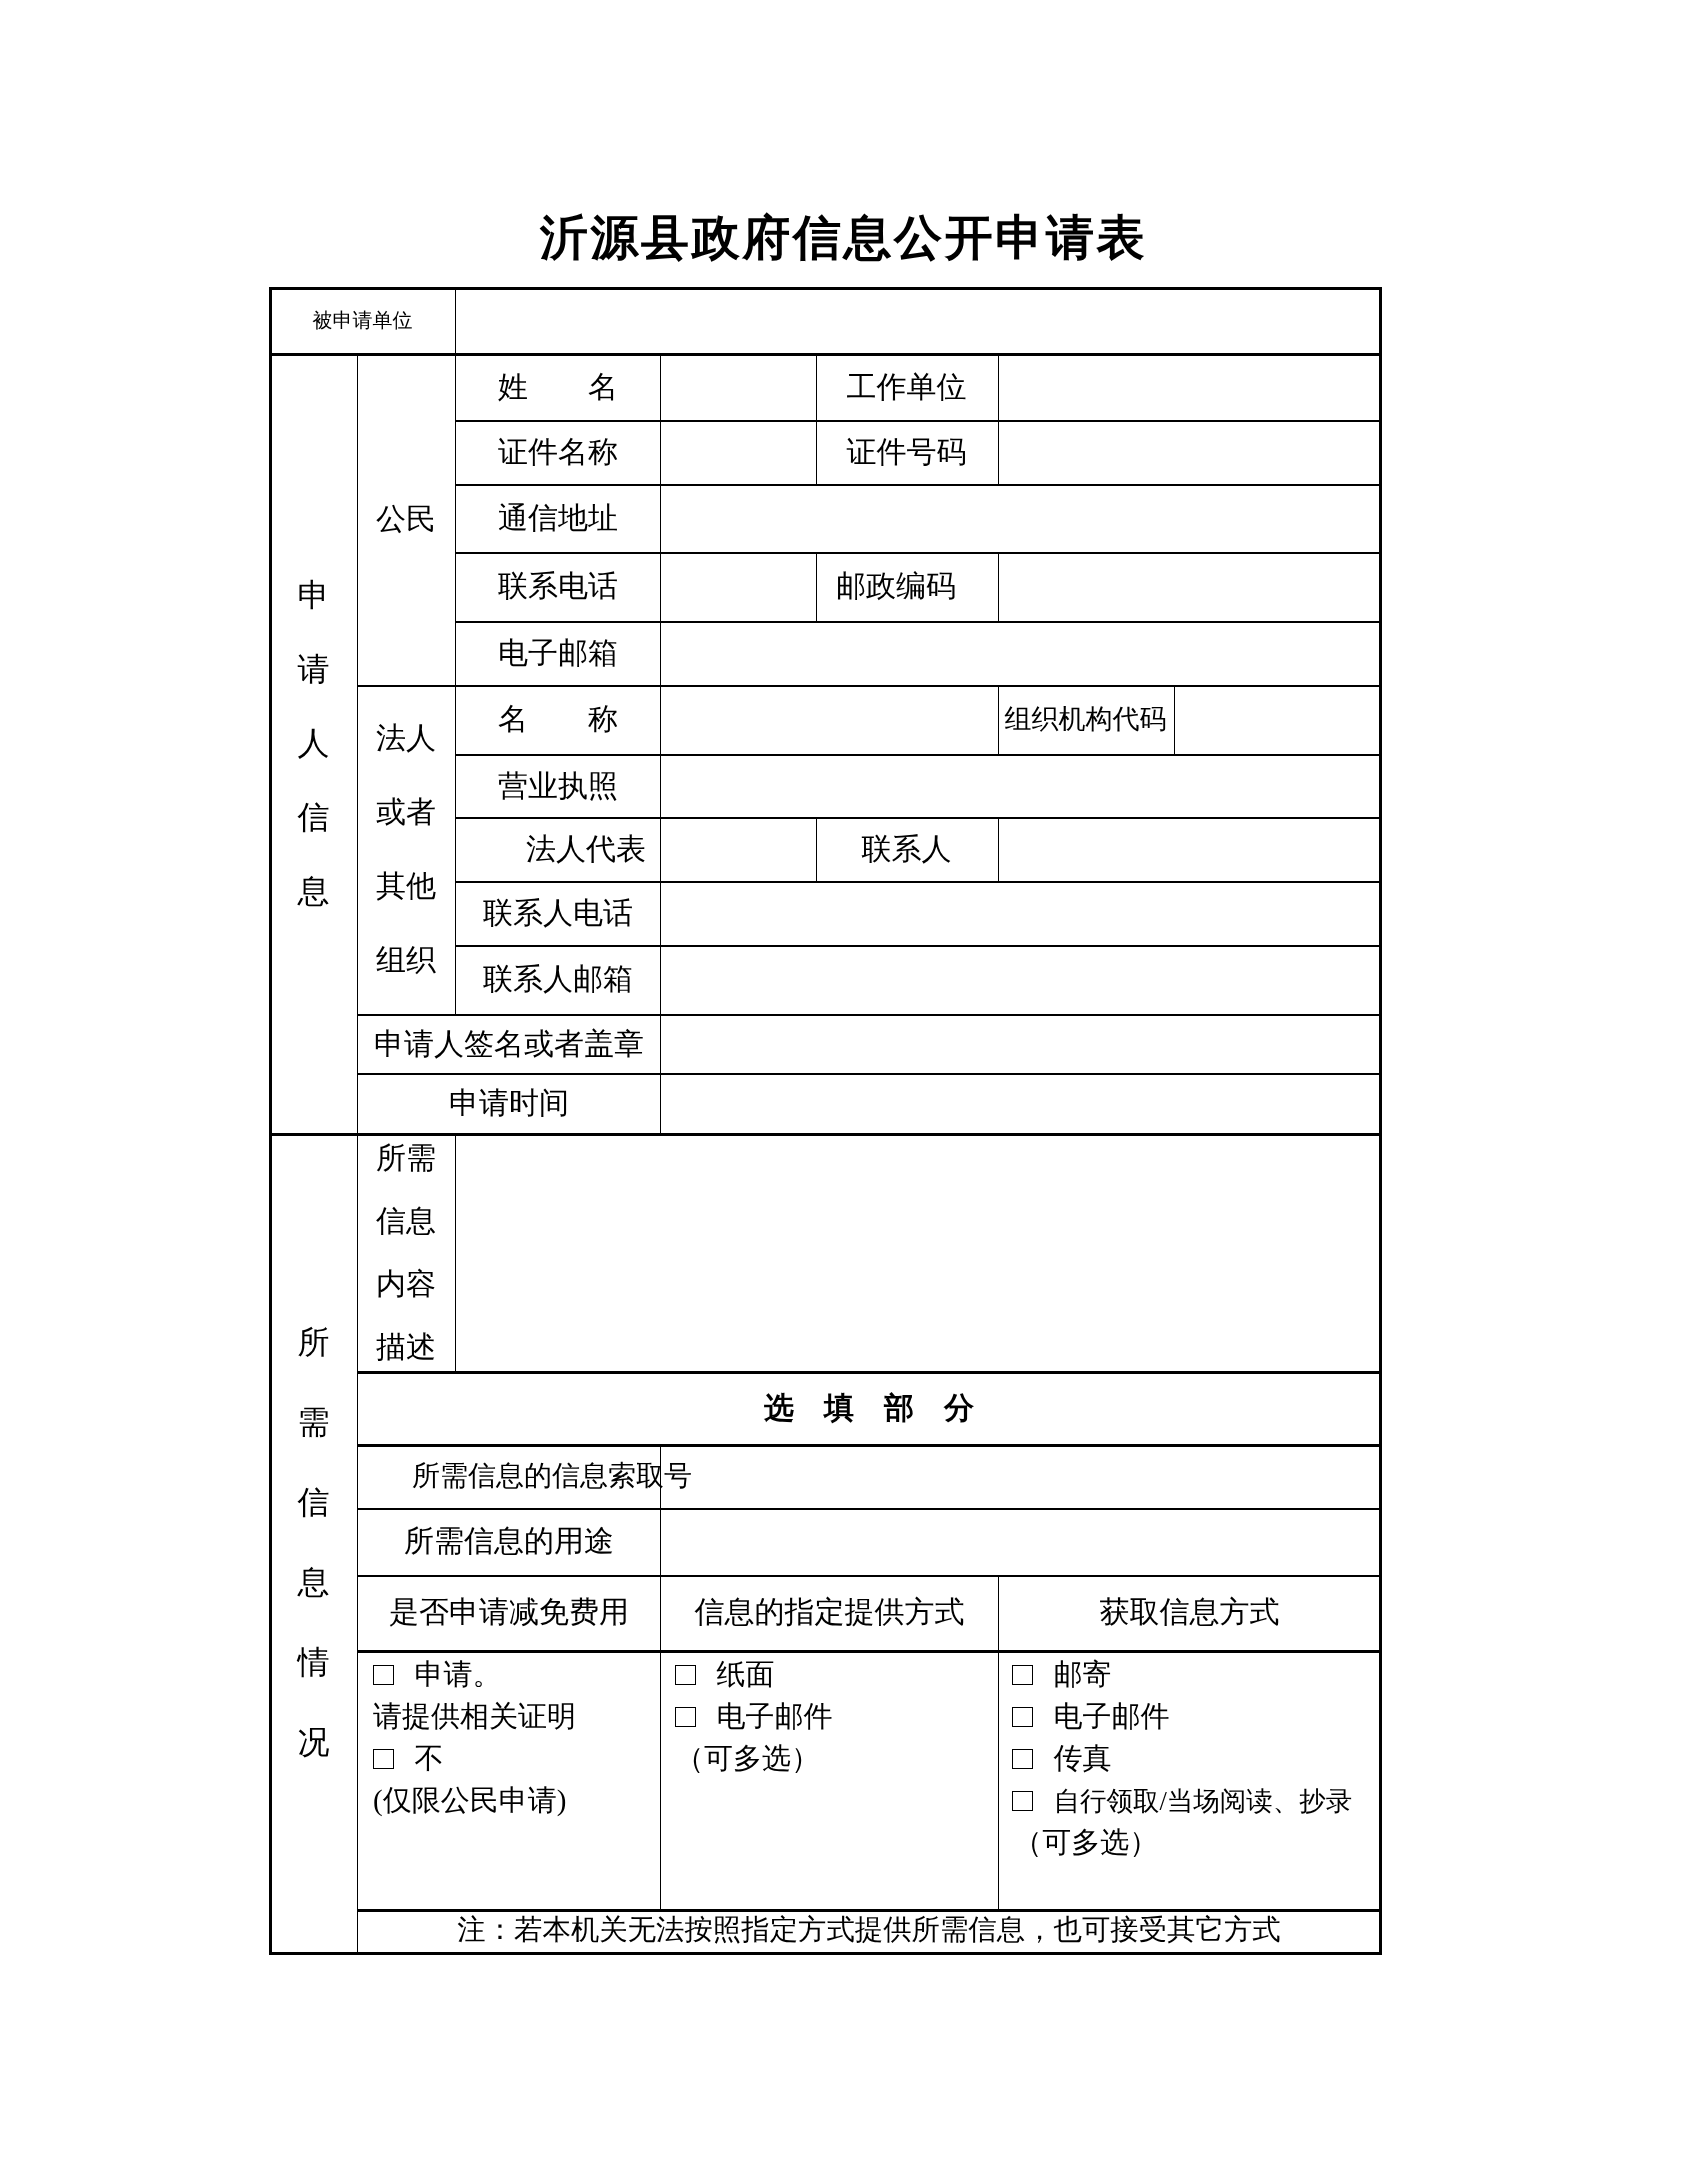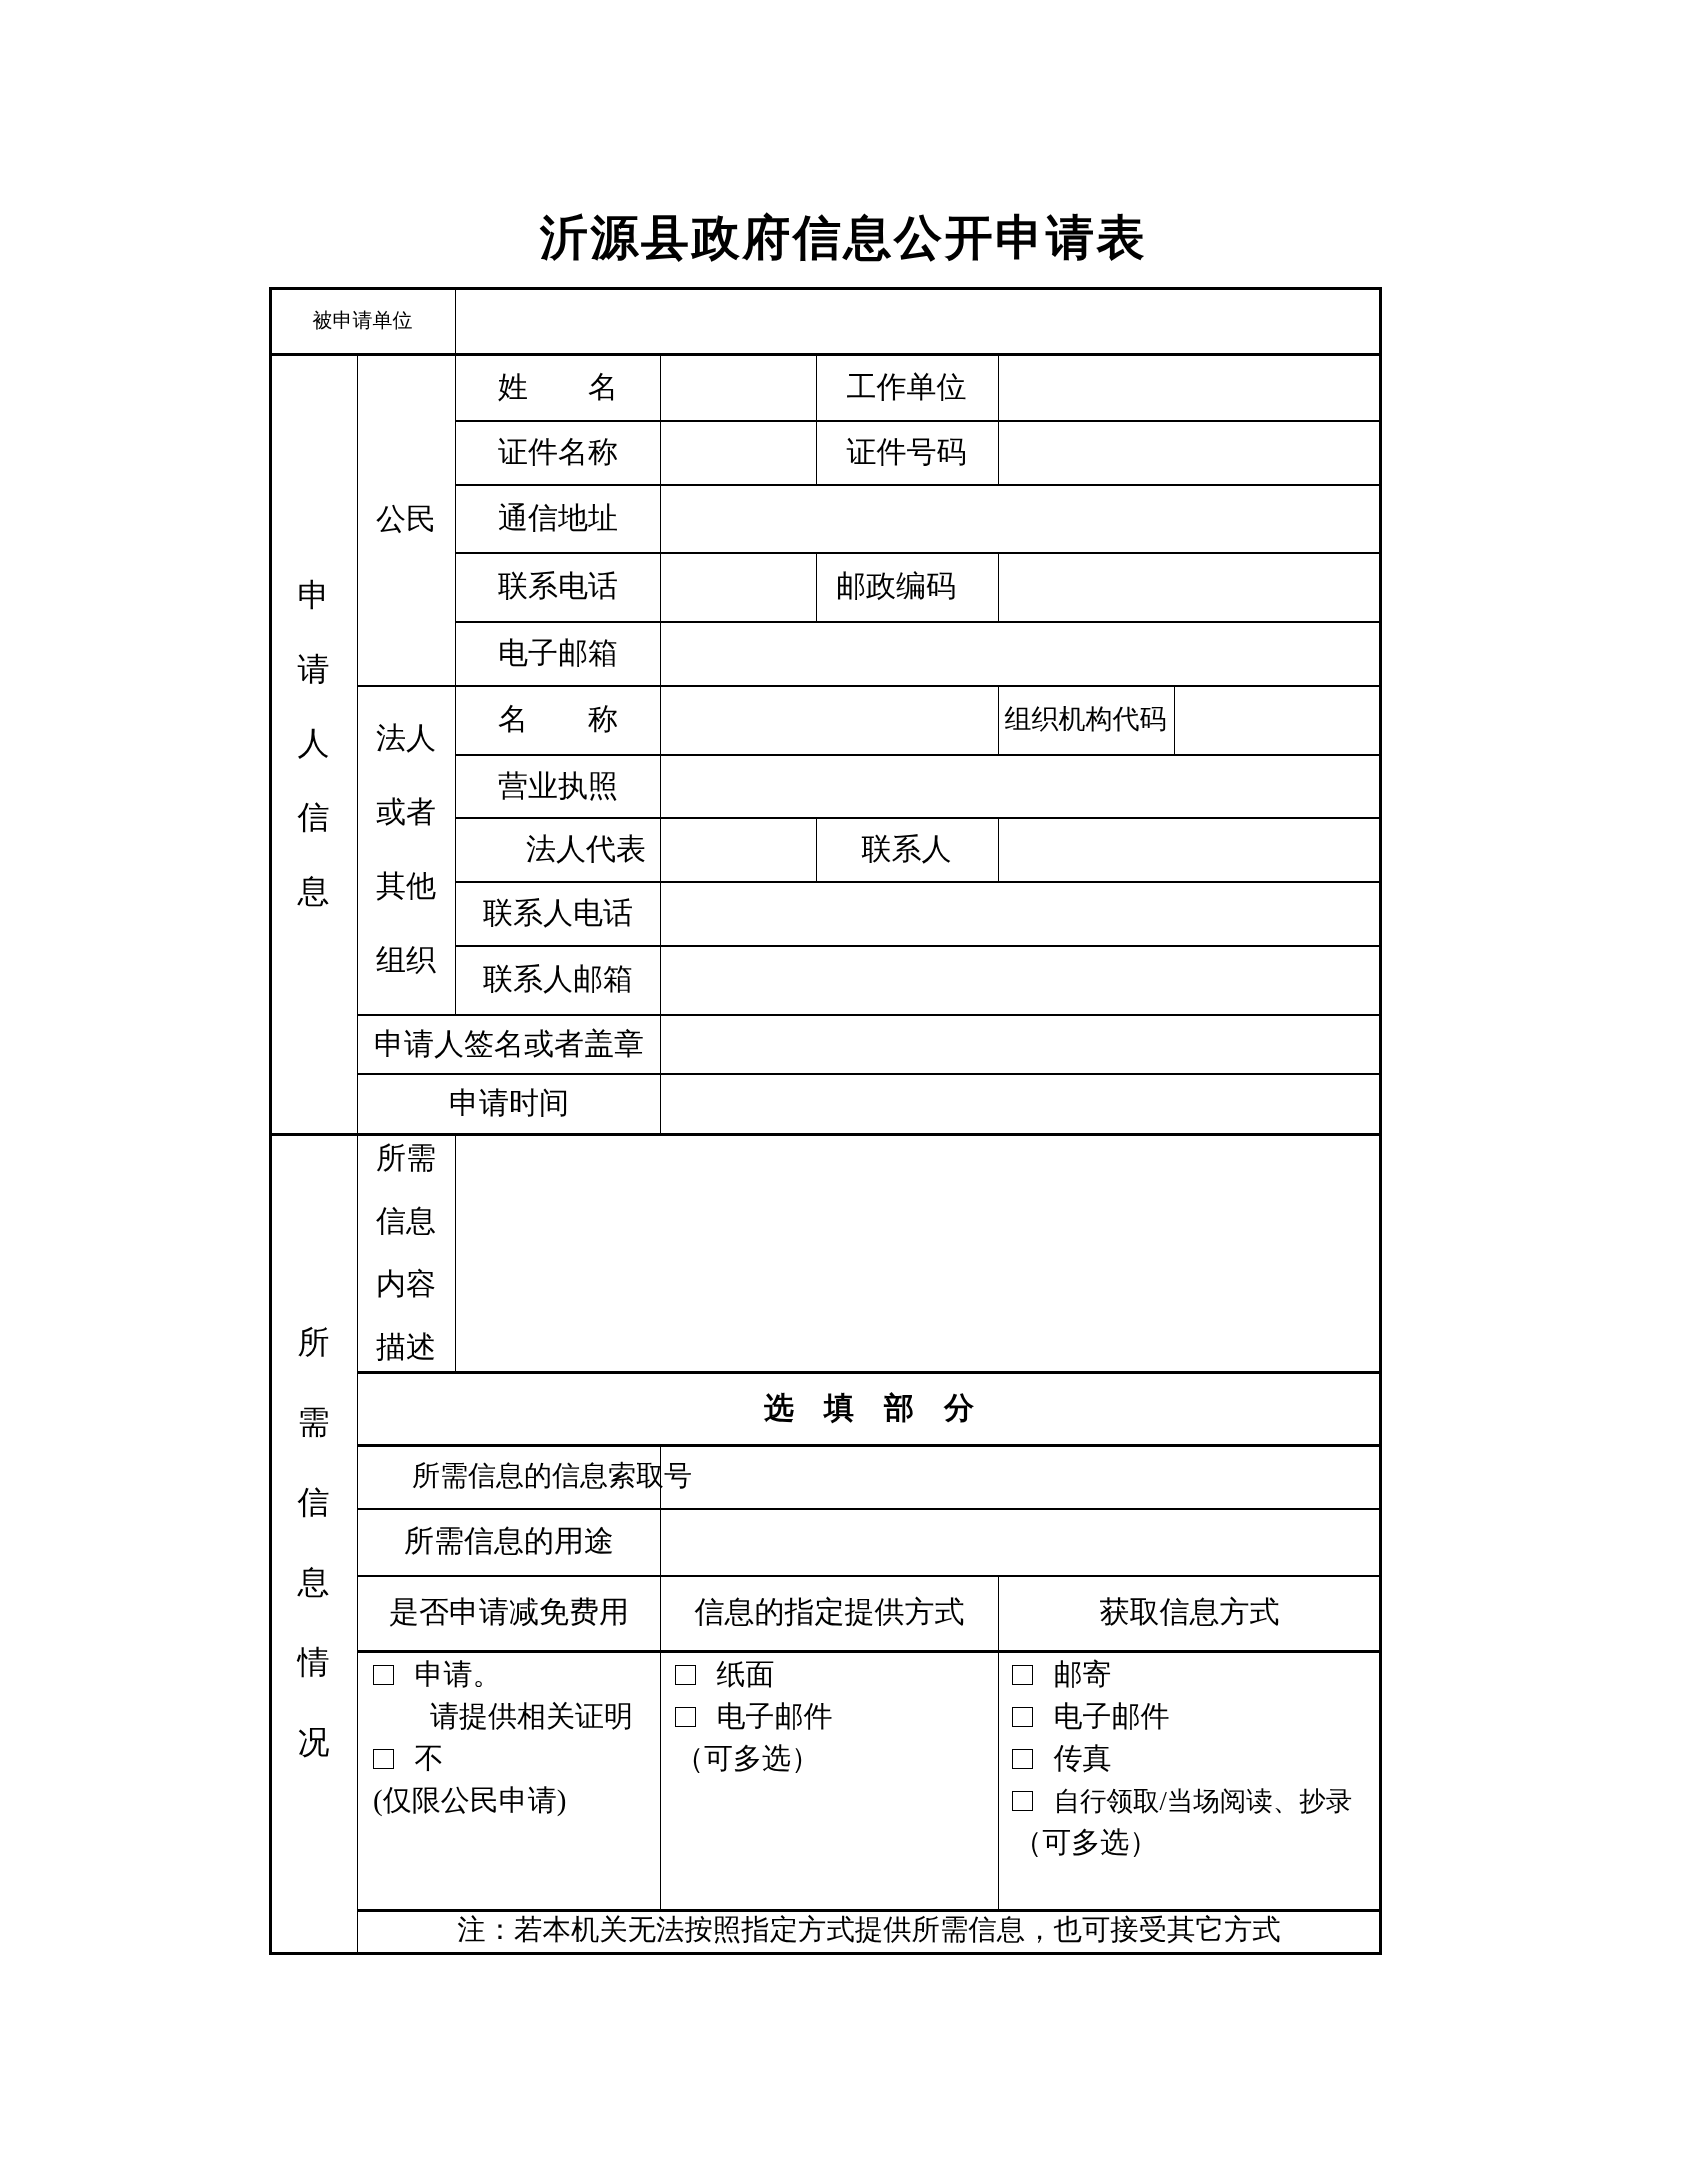--- a/index.html
+++ b/index.html
@@ -161,21 +161,21 @@
 
   <div class="cell" style="left:357px;top:1575px;width:304px;height:75px;">是否申请减免费用</div>
   <div class="cell" style="left:661px;top:1575px;width:337px;height:75px;">信息的指定提供方式</div>
   <div class="cell" style="left:998px;top:1575px;width:383px;height:75px;">获取信息方式</div>
 
   <div class="opts" style="left:373px;top:1654px;width:288px;">
     <div class="optline">
       <span class="cbx"></span>
       <span>申请。</span>
     </div>
-    <div class="optline" style="margin-left:57px;">
+    <div class="optline" style="">
       <span>请提供相关证明</span>
     </div>
     <div class="optline">
       <span class="cbx"></span>
       <span>不</span>
     </div>
     <div class="optline">
       <span>(仅限公民申请)</span>
     </div>
   </div>

